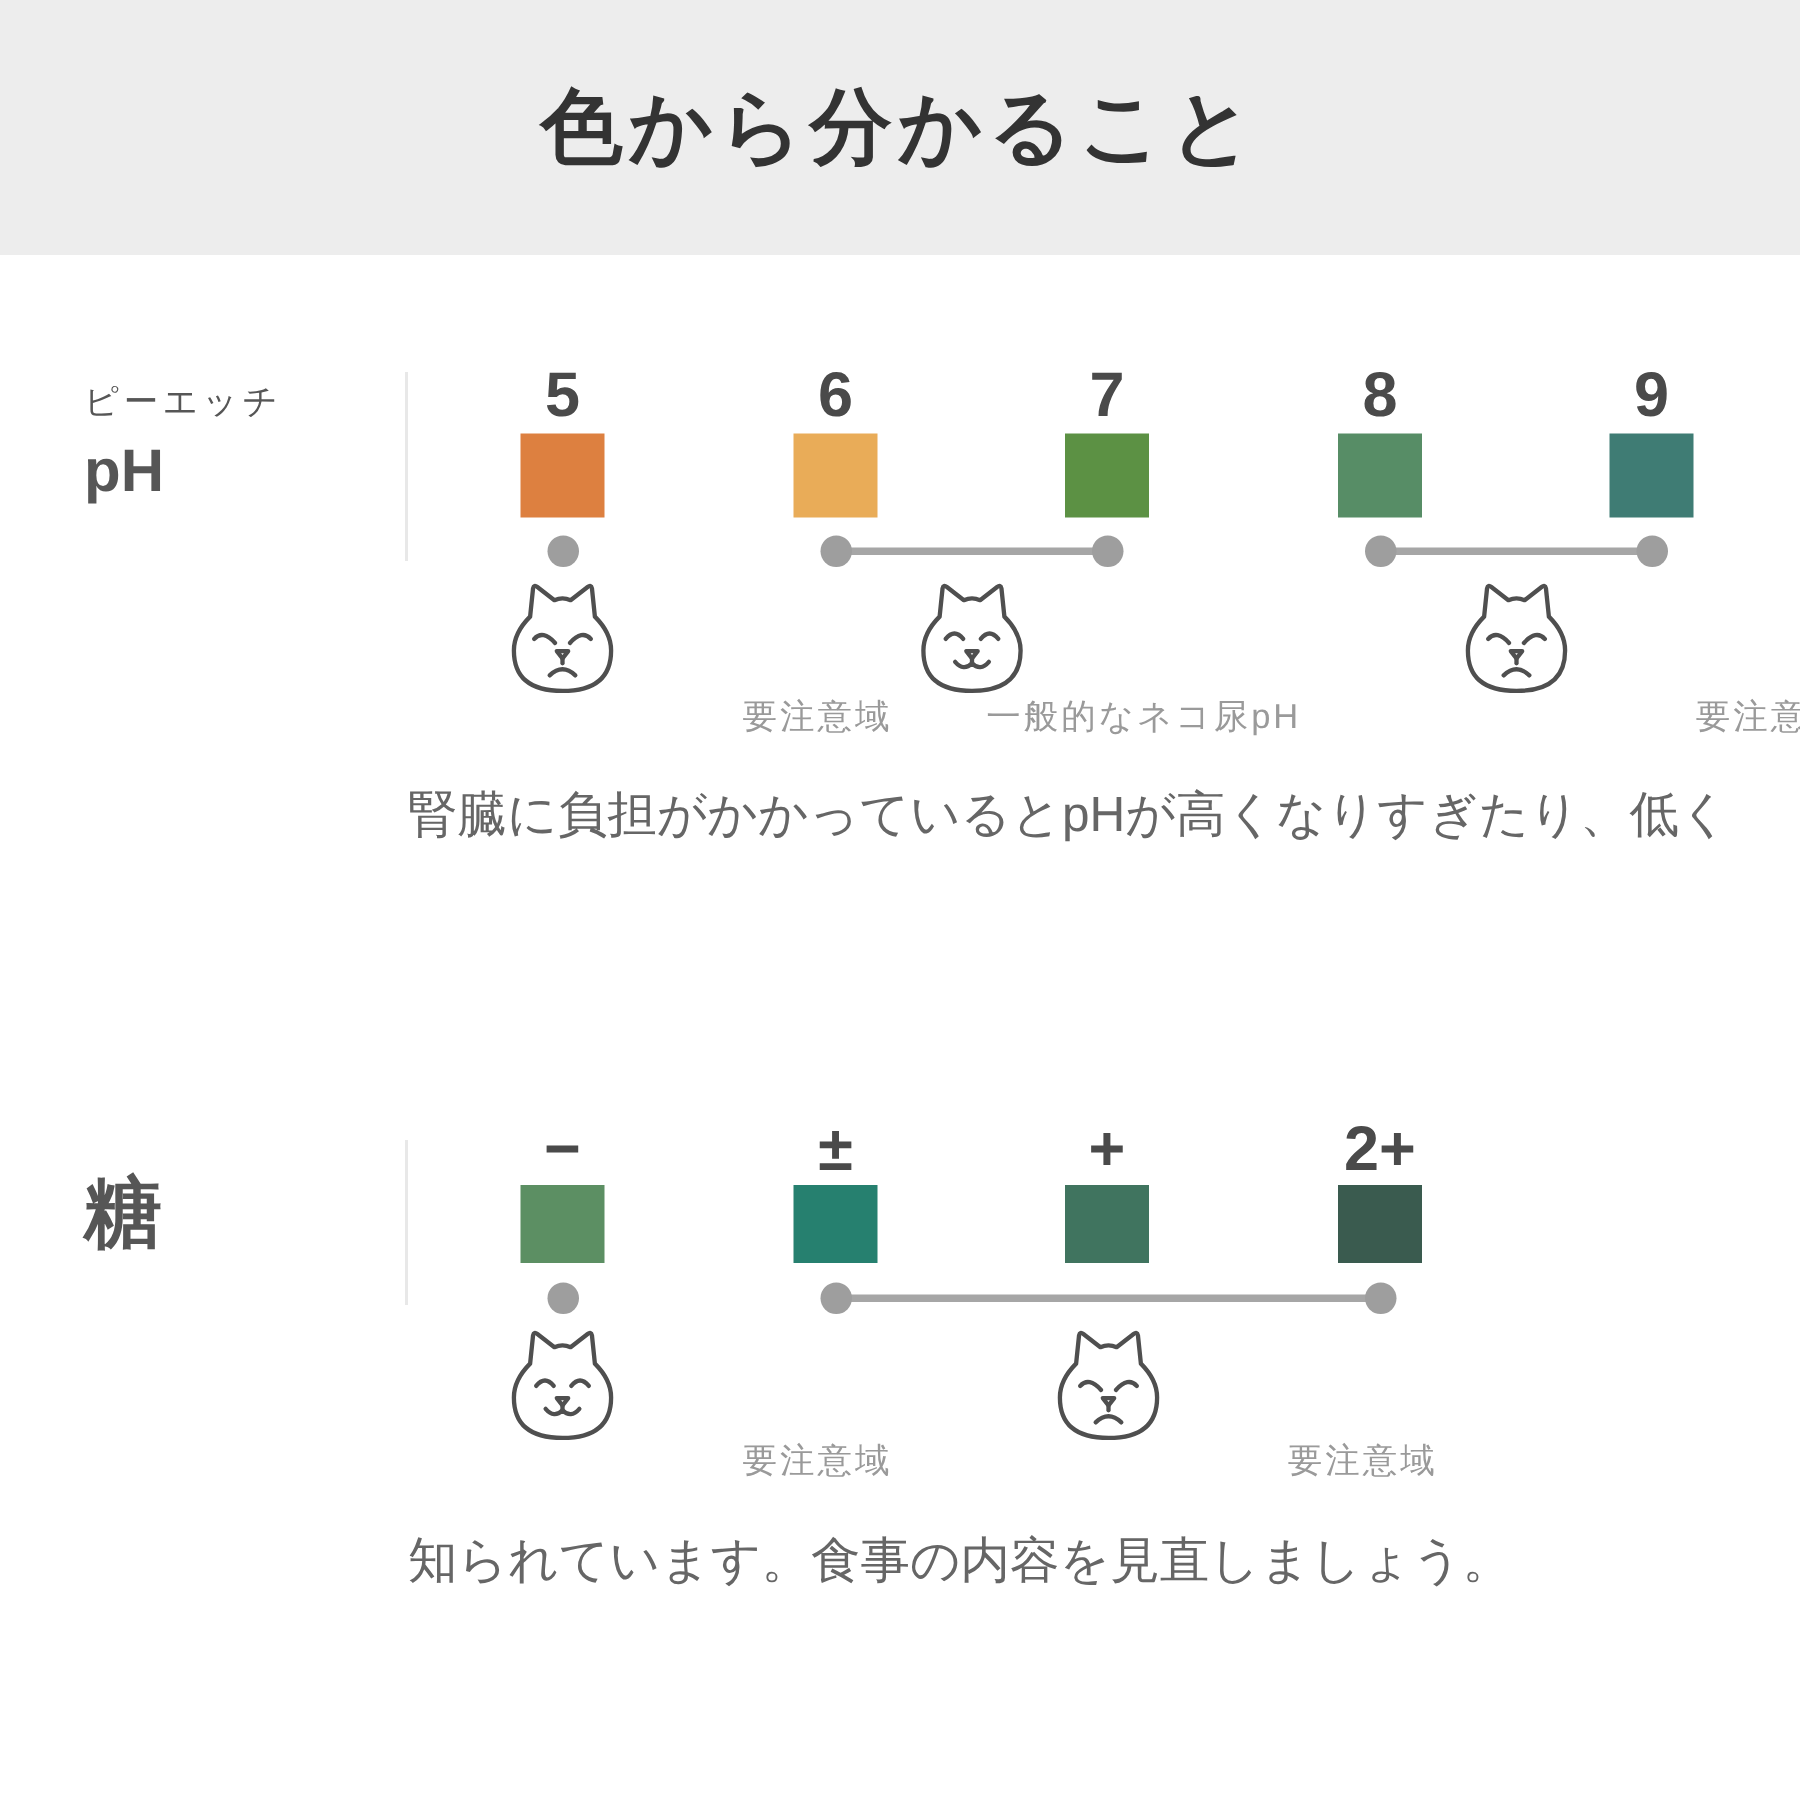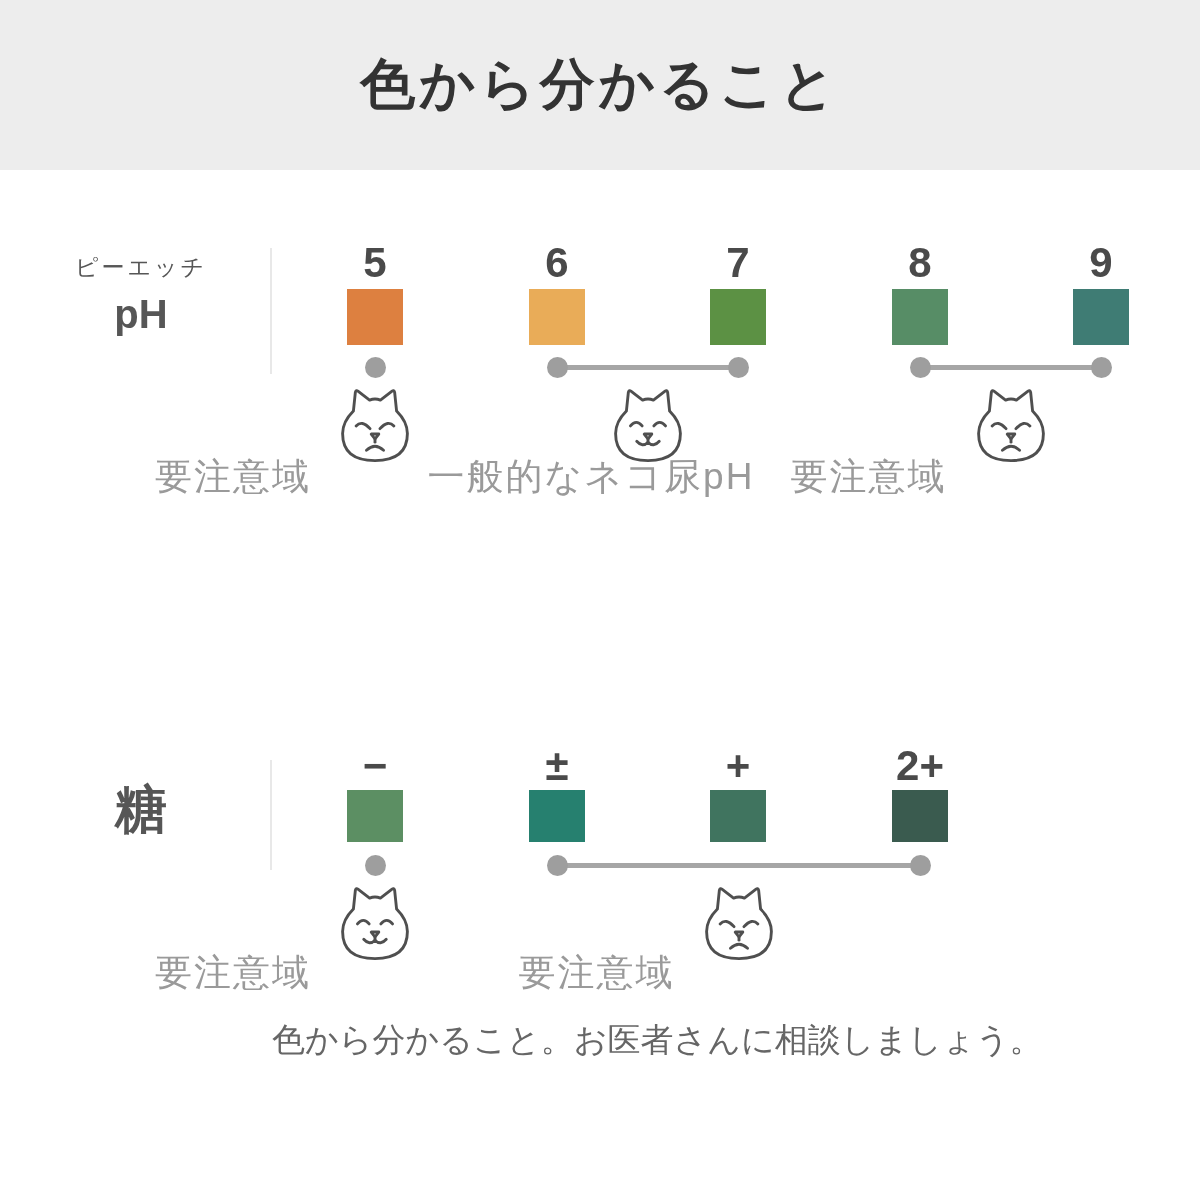--- a/index.html
+++ b/index.html
@@ -7,36 +7,36 @@
     position:relative;width:1200px;height:1200px;background:#fff;overflow:hidden;
     font-family:"Liberation Sans","DejaVu Sans",sans-serif;
   }
   .header{
     position:absolute;left:0;top:0;width:1200px;height:170px;
     background:var(--header-bg);display:flex;align-items:center;justify-content:center;
   }
   .title{
     font-size:55px;font-weight:700;color:var(--title-color);letter-spacing:4px;margin:0;
   }
-  .row-label{position:absolute;left:46px;width:190px;text-align:center;}
+  .row-label{position:absolute;left:56px;width:190px;text-align:left;}
   .ruby{font-size:23px;letter-spacing:3px;color:var(--heading-color);}
   .big-label{font-size:40px;font-weight:700;color:var(--heading-color);line-height:62px;}
   .big-label.kanji{font-size:52px;}
   .divider{position:absolute;left:270px;width:2px;background:var(--divider);}
   .scale-number{
     position:absolute;width:140px;text-align:center;
     font-size:42px;font-weight:700;color:var(--value-color);line-height:50px;
   }
   .swatch{position:absolute;width:56px;}
   .dot{position:absolute;width:21px;height:21px;border-radius:50%;background:var(--dot-color);}
   .range-line{position:absolute;height:5px;border-radius:3px;background:var(--line-color);}
   .cat{position:absolute;}
   .range-label{
-    position:absolute;width:440px;text-align:left;
-    font-size:37px;letter-spacing:2px;color:var(--label-gray);line-height:32px;
+    position:absolute;width:440px;text-align:right;
+    font-size:23px;letter-spacing:2px;color:var(--label-gray);line-height:32px;
   }
   .desc{position:absolute;left:272px;width:900px;font-size:33px;color:var(--text-color);line-height:59px;}
 </style>
 </head>
 <body>
 
 <div class="page">
 
   <header class="header">
     <h1 class="title">色から分かること</h1>
@@ -88,20 +88,21 @@
             <path d="M26 30 L28.2 9 Q28.8 6 31.4 8 L44 17.8 Q50 15.2 56 17.8 L68.6 8 Q71.2 6 71.8 9 L74 30 C81.5 37.5 86 45.5 86 55 Q86 85 50 85 Q14 85 14 55 C14 45.5 18.5 37.5 26 30 Z" fill="#ffffff"></path>
             <path d="M29 46.5 Q35.5 39.5 44.5 49.5" fill="none"></path>
             <path d="M71 46.5 Q64.5 39.5 55.5 49.5" fill="none"></path>
             <path d="M45.8 55.5 L54.2 55.5 L50 61 Z" fill="none"></path>
             <path d="M50 61 L50 64.5" fill="none"></path>
             <path d="M40.5 73.5 Q50 64.5 59.5 73.5" fill="none"></path>
           </svg></div>
         <div class="range-label" style="left: 790.5px; top: 461px;">要注意域</div>
       </div>
     <div class="desc" style="top:513px">
+      <div>腎臓に負担がかかっているとpHが高くなりすぎたり、低く</div>
     </div>
   </section>
 
   <section>
     <div class="row-label" style="top:778px">
       <div class="big-label kanji">糖</div>
     </div>
     <div class="divider" style="top:760px;height:110px"></div>
     <div id="sugar-scale">
         <div class="scale-number" style="left: 305px; top: 741px;">−</div>
@@ -129,17 +130,17 @@
             <path d="M26 30 L28.2 9 Q28.8 6 31.4 8 L44 17.8 Q50 15.2 56 17.8 L68.6 8 Q71.2 6 71.8 9 L74 30 C81.5 37.5 86 45.5 86 55 Q86 85 50 85 Q14 85 14 55 C14 45.5 18.5 37.5 26 30 Z" fill="#ffffff"></path>
             <path d="M29 46.5 Q35.5 39.5 44.5 49.5" fill="none"></path>
             <path d="M71 46.5 Q64.5 39.5 55.5 49.5" fill="none"></path>
             <path d="M45.8 55.5 L54.2 55.5 L50 61 Z" fill="none"></path>
             <path d="M50 61 L50 64.5" fill="none"></path>
             <path d="M40.5 73.5 Q50 64.5 59.5 73.5" fill="none"></path>
           </svg></div>
         <div class="range-label" style="left: 518.5px; top: 957px;">要注意域</div>
       </div>
     <div class="desc" style="top:1010px">
-      <div>色から分かること。お医者さんに相談しましょう。</div>
+      <div>知られています。食事の内容を見直しましょう。</div>
     </div>
   </section>
 
 </div>
 
 </body></html>

